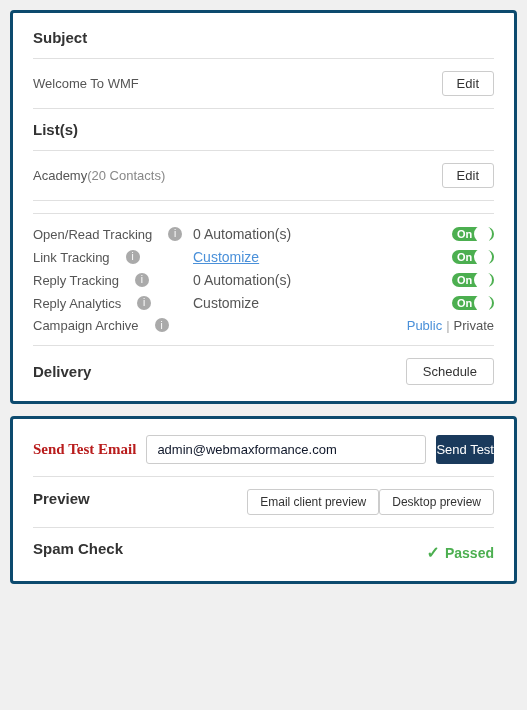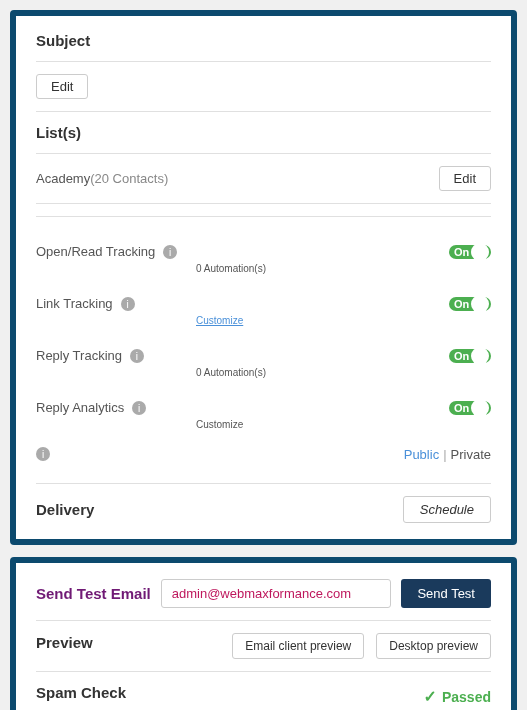--- a/index.html
+++ b/index.html
@@ -9,21 +9,21 @@
       width: 527px;
       min-height: 710px;
       display: flex;
       flex-direction: column;
       gap: 12px;
       padding: 10px;
     }
 
     .card {
       background: #fff;
-      border: 6px solid #0c4a6e;
+      border: 3px solid #0c4a6e;
       border-radius: 4px;
       padding: 16px 20px;
     }
 
     .section-title {
       font-size: 15px;
       font-weight: bold;
       color: #333;
       margin-bottom: 8px;
     }
@@ -67,28 +67,27 @@
     .option-row {
       display: flex;
       align-items: center;
       margin: 7px 0;
       font-size: 13px;
       color: #555;
     }
     .option-label {
       width: 160px;
       display: flex;
-      align-items: flex-end;
-      gap: 8px;
+      align-items: flex-start;
+      gap: 16px;
     }
     .option-middle {
       flex: 1;
       color: #4a90d9;
-      font-size: 10px;
-      margin-top: 34px;
+      font-size: 14px;
     }
     .option-middle.plain {
       color: #555;
     }
     .option-right {
       display: flex;
       align-items: center;
       gap: 8px;
     }
 
@@ -170,64 +169,64 @@
       font-weight: normal;
     }
     .btn-schedule {
       border: 1px solid #ccc;
       background: #fff;
       padding: 5px 16px;
       font-size: 13px;
       color: #333;
       border-radius: 3px;
       cursor: pointer;
-      font-style: italic;
     }
 
     
     .send-test-row {
       display: flex;
       align-items: center;
       justify-content: space-between;
       gap: 10px;
     }
     .send-test-title {
       font-size: 15px;
       font-weight: bold;
-      color: #701a75;
+      color: #b91c1c;
       white-space: nowrap;
+      font-family: Liberation Serif, serif;
     }
     .send-test-input {
       flex: 1;
       border: 1px solid #ccc;
       border-radius: 3px;
       padding: 6px 10px;
       font-size: 13px;
-      color: #be185d;
+      color: #0f172a;
     }
     .btn-send-test {
       background: #1a3a5c;
       color: #fff;
       border: none;
-      padding: 7px 16px;
+      padding: 7px 0;
       font-size: 13px;
       border-radius: 3px;
       cursor: pointer;
       white-space: nowrap;
     }
 
     
     .preview-row {
       display: flex;
       align-items: center;
       justify-content: space-between;
     }
     .preview-buttons {
       display: flex;
-      gap: 12px;
+      gap: 0;
       padding-left: 16px;
     }
     .btn-preview {
       border: 1px solid #ccc;
       background: #fff;
       padding: 5px 12px;
       font-size: 12px;
       color: #333;
       border-radius: 3px;
       cursor: pointer;
@@ -259,20 +258,21 @@
     }
   </style>
 </head>
 <body>
 
 <div class="card">
 
   <div class="section-title">Subject</div>
   <hr class="divider">
   <div class="row-with-edit">
+    <span class="field-value">Welcome To WMF</span>
     <button class="btn-edit">Edit</button>
   </div>
   <hr class="divider">
 
   <div class="section-title">List(s)</div>
   <hr class="divider">
   <div class="row-with-edit">
     <span class="list-label">
       <span>Academy</span><span class="contacts">(20 Contacts)</span>
     </span>
@@ -337,20 +337,21 @@
     <div class="option-right">
       <div class="toggle">
         <span class="toggle-label">On</span>
         <span class="toggle-circle"></span>
       </div>
     </div>
   </div>
 
   <div class="option-row">
     <div class="option-label">
+      <span>Campaign Archive</span>
       <span class="info-icon">i</span>
     </div>
     <div class="option-middle"></div>
     <div class="option-right archive-options">
       <span class="archive-public">Public</span>
       <span class="archive-sep">|</span>
       <span class="archive-private">Private</span>
     </div>
   </div>
 

